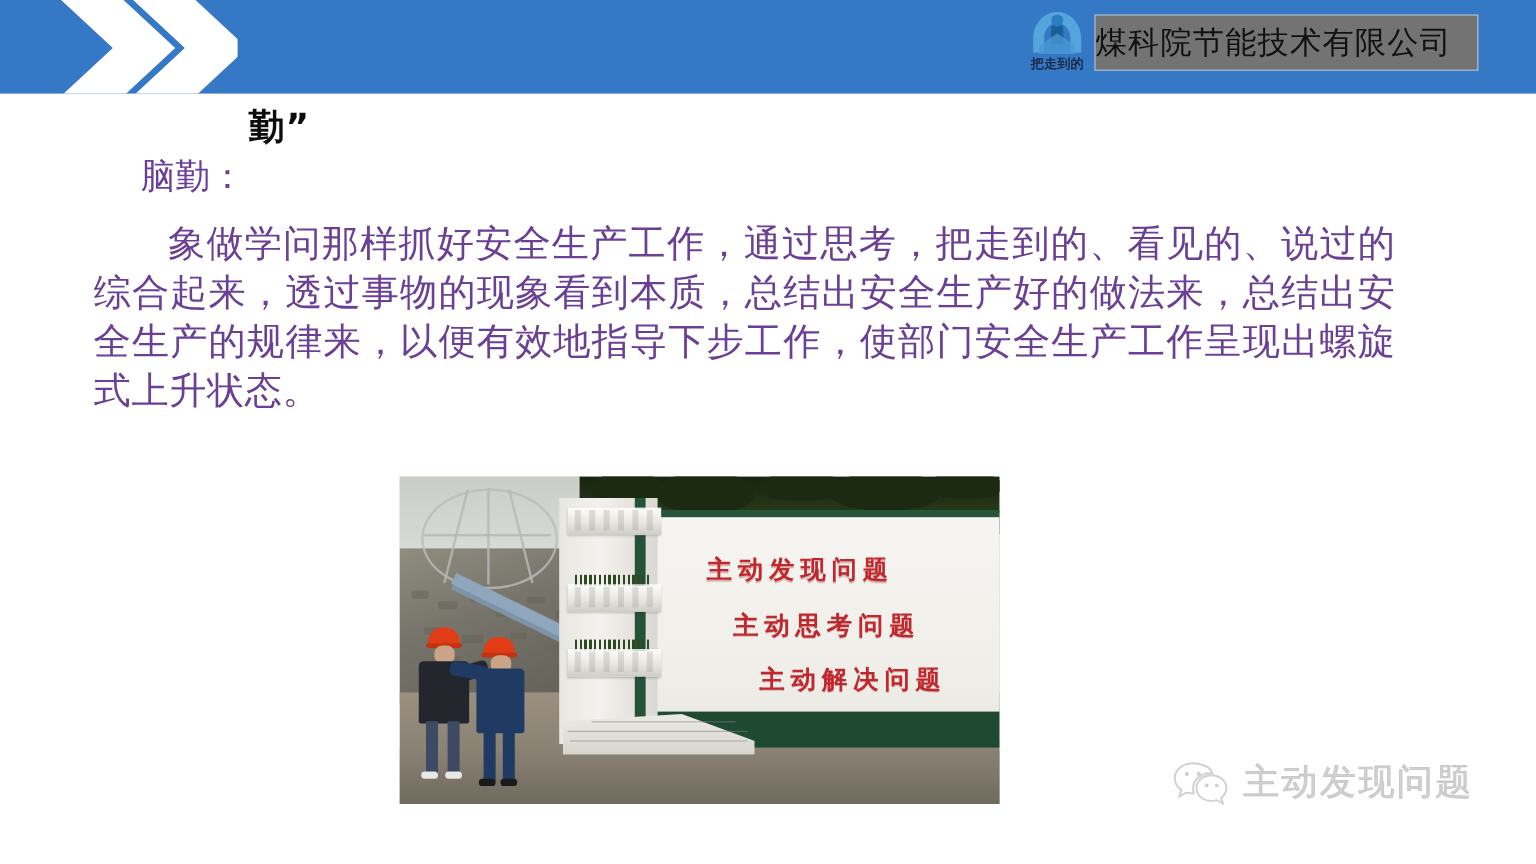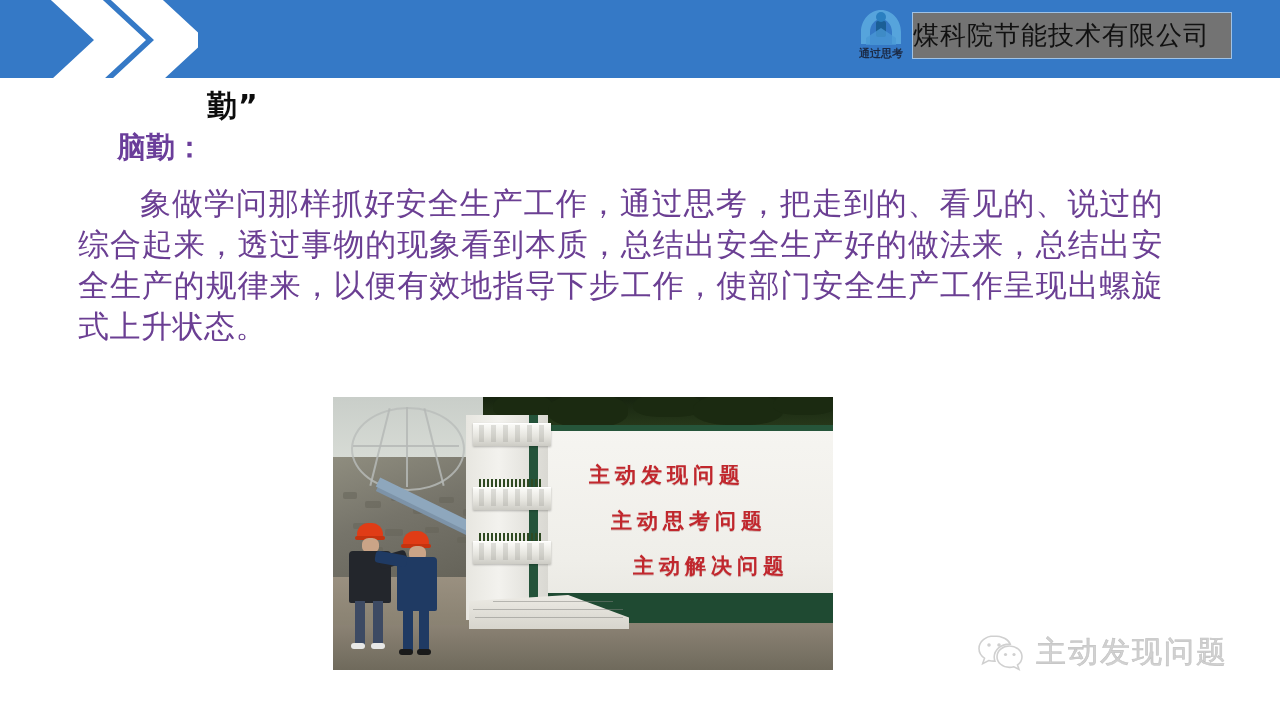--- a/index.html
+++ b/index.html
@@ -104,21 +104,21 @@
     letter-spacing: 1px;
     white-space: nowrap;
   }
 
   
   .sub-heading {
     position: absolute;
     left: 117px;
     top: 128px;
     font-size: 29px;
-    font-weight: bold;
+    font-weight: normal;
     color: #6a3d9a;
     letter-spacing: 0px;
     white-space: nowrap;
   }
 
   .body-text {
     position: absolute;
     left: 78px;
     top: 183px;
     width: 1085px;
@@ -288,21 +288,21 @@
 
 <div class="logo-block">
   <div class="logo-emblem">
     <svg width="46" height="40" viewBox="0 0 46 40" xmlns="http://www.w3.org/2000/svg">
       <path d="M23 2 C12 2 3 12 3 24 L3 36 L12 36 L12 24 C12 17 17 11 23 11 C29 11 34 17 34 24 L34 36 L43 36 L43 24 C43 12 34 2 23 2 Z" fill="#59a7dd" opacity="0.95"></path>
       <rect x="18" y="13" width="10" height="16" rx="2" fill="#1b5f96"></rect>
       <circle cx="23" cy="9" r="5" fill="#2a7fc0"></circle>
       <path d="M8 30 L23 20 L38 30 L38 37 L8 37 Z" fill="#4b9ad6" opacity="0.75"></path>
     </svg>
   </div>
-  <div class="logo-cn-text">通过思考</div>
+  <div class="logo-cn-text">把走到的</div>
 </div>
 
 <div class="company-box">
   <span class="company-name">煤科院节能技术有限公司</span>
 </div>
 
 <div class="sub-heading">脑勤：</div>
 <div class="body-text">象做学问那样抓好安全生产工作，通过思考，把走到的、看见的、说过的综合起来，透过事物的现象看到本质，总结出安全生产好的做法来，总结出安全生产的规律来，以便有效地指导下步工作，使部门安全生产工作呈现出螺旋式上升状态。</div>
 
 <div class="photo">

